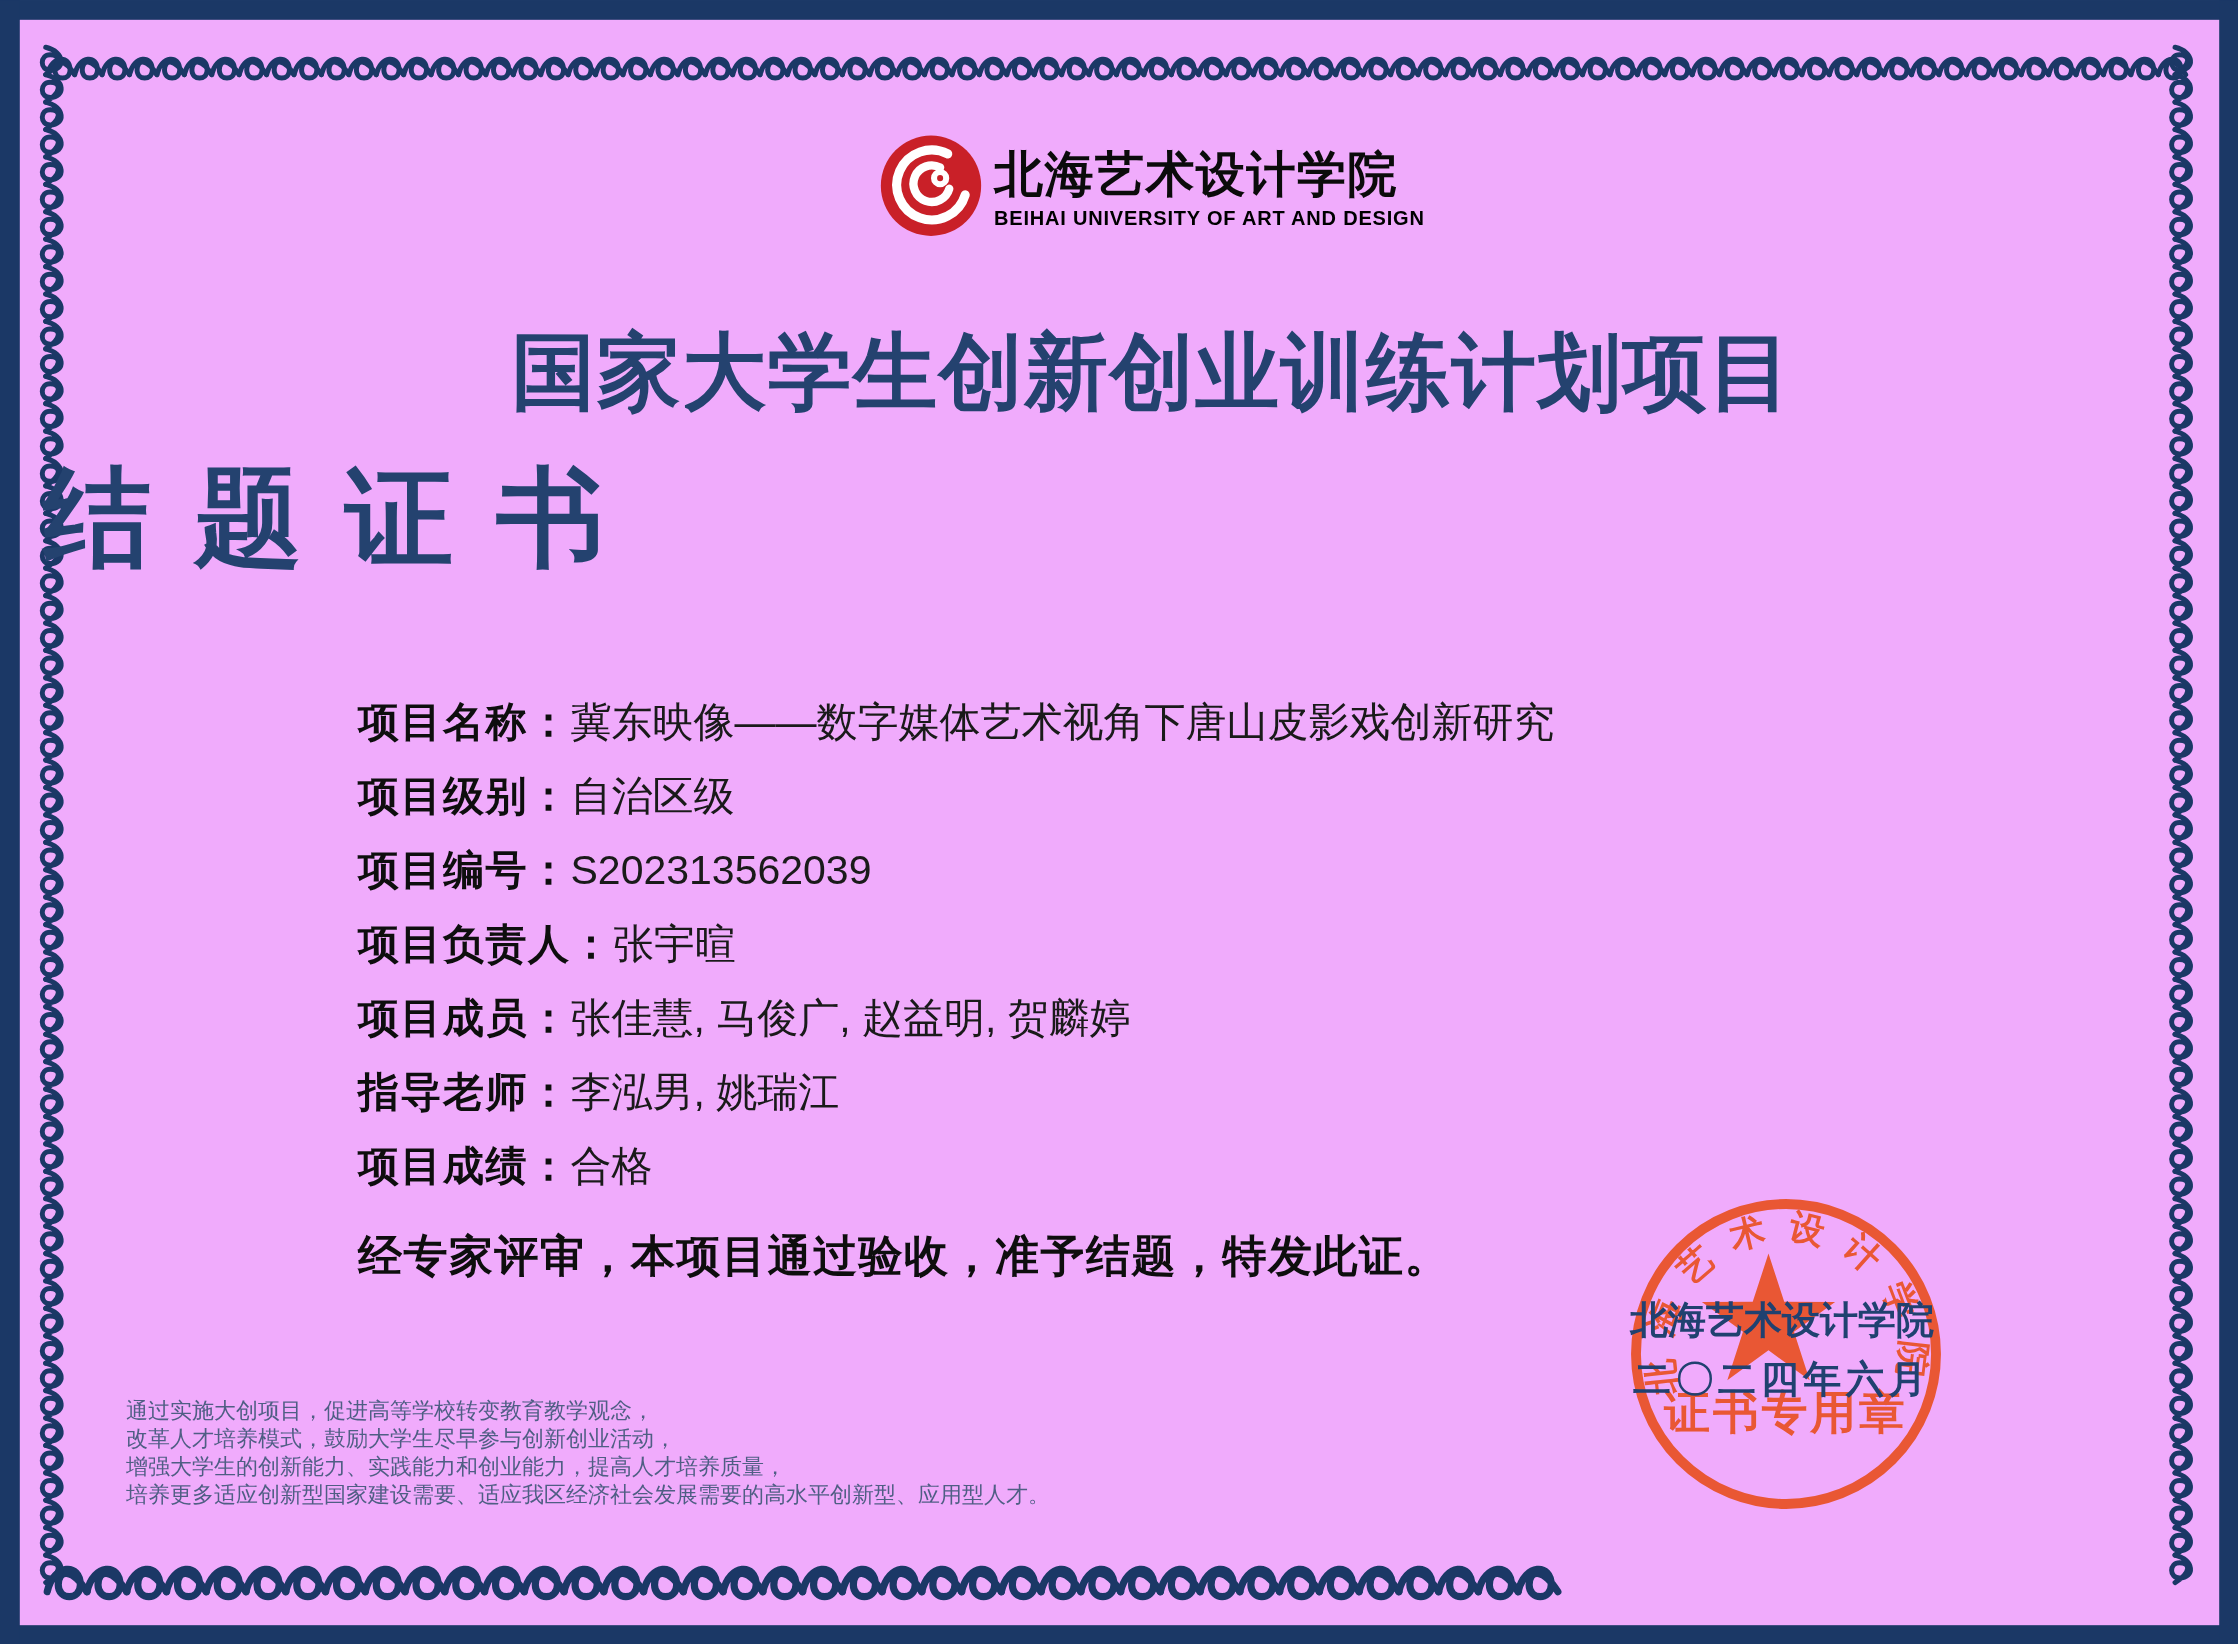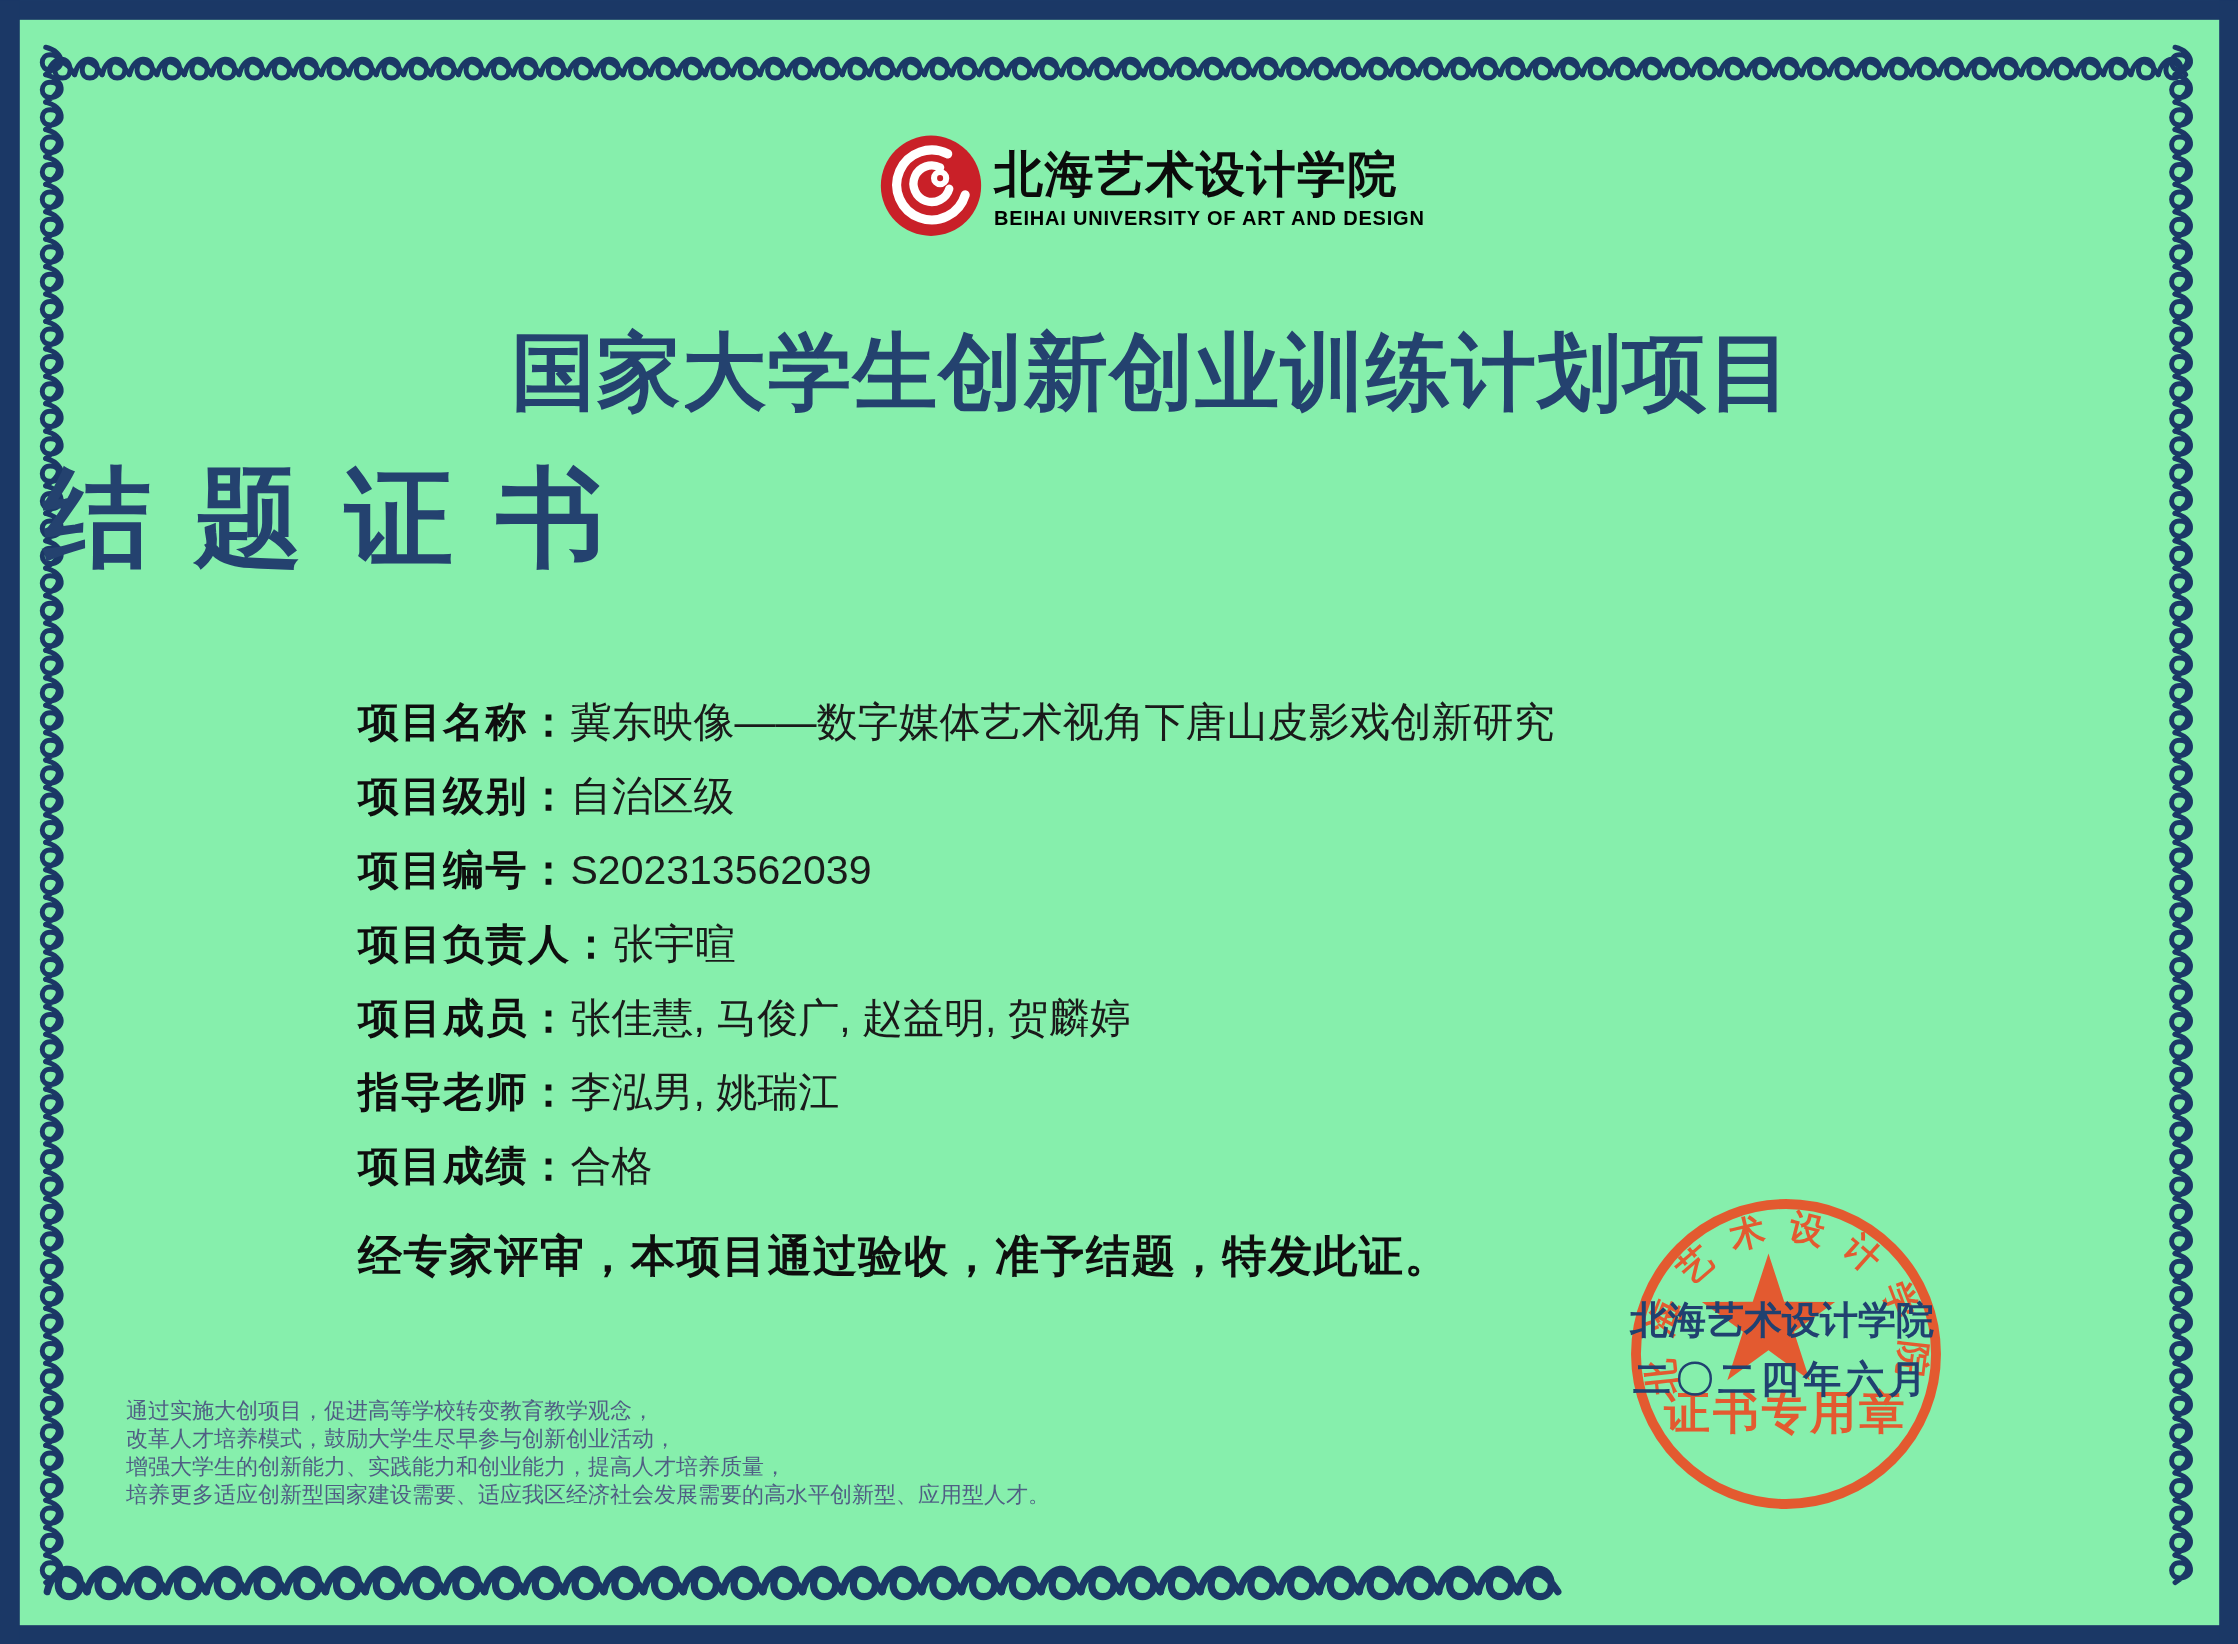--- a/index.html
+++ b/index.html
@@ -1,16 +1,16 @@
 <!DOCTYPE html>
 <html style="font-size:12.2px"><head>
 <meta charset="utf-8">
 <style>
   html,body{margin:0;padding:0;}
-  .page{position:relative;width:2239px;height:1645px;background:#86efac;overflow:hidden;
+  .page{position:relative;width:2239px;height:1645px;background:#f0abfc;overflow:hidden;
         font-family:"Liberation Sans",sans-serif;color:#151515;}
   svg{display:block;}
   .abs{position:absolute;}
   
   .border-layer{left:0;top:0;z-index:0;}
   
   .logo-swirl{left:876px;top:128px;z-index:2;}
   .logo-cn{left:994px;top:142px;font-family:"Liberation Serif",serif;font-weight:900;
            font-size:49px;letter-spacing:1.5px;color:#0b0b0b;z-index:2;}
   .logo-en{left:994px;top:207px;font-weight:bold;font-size:20px;letter-spacing:0.8px;color:#000;z-index:2;text-align:center;}

